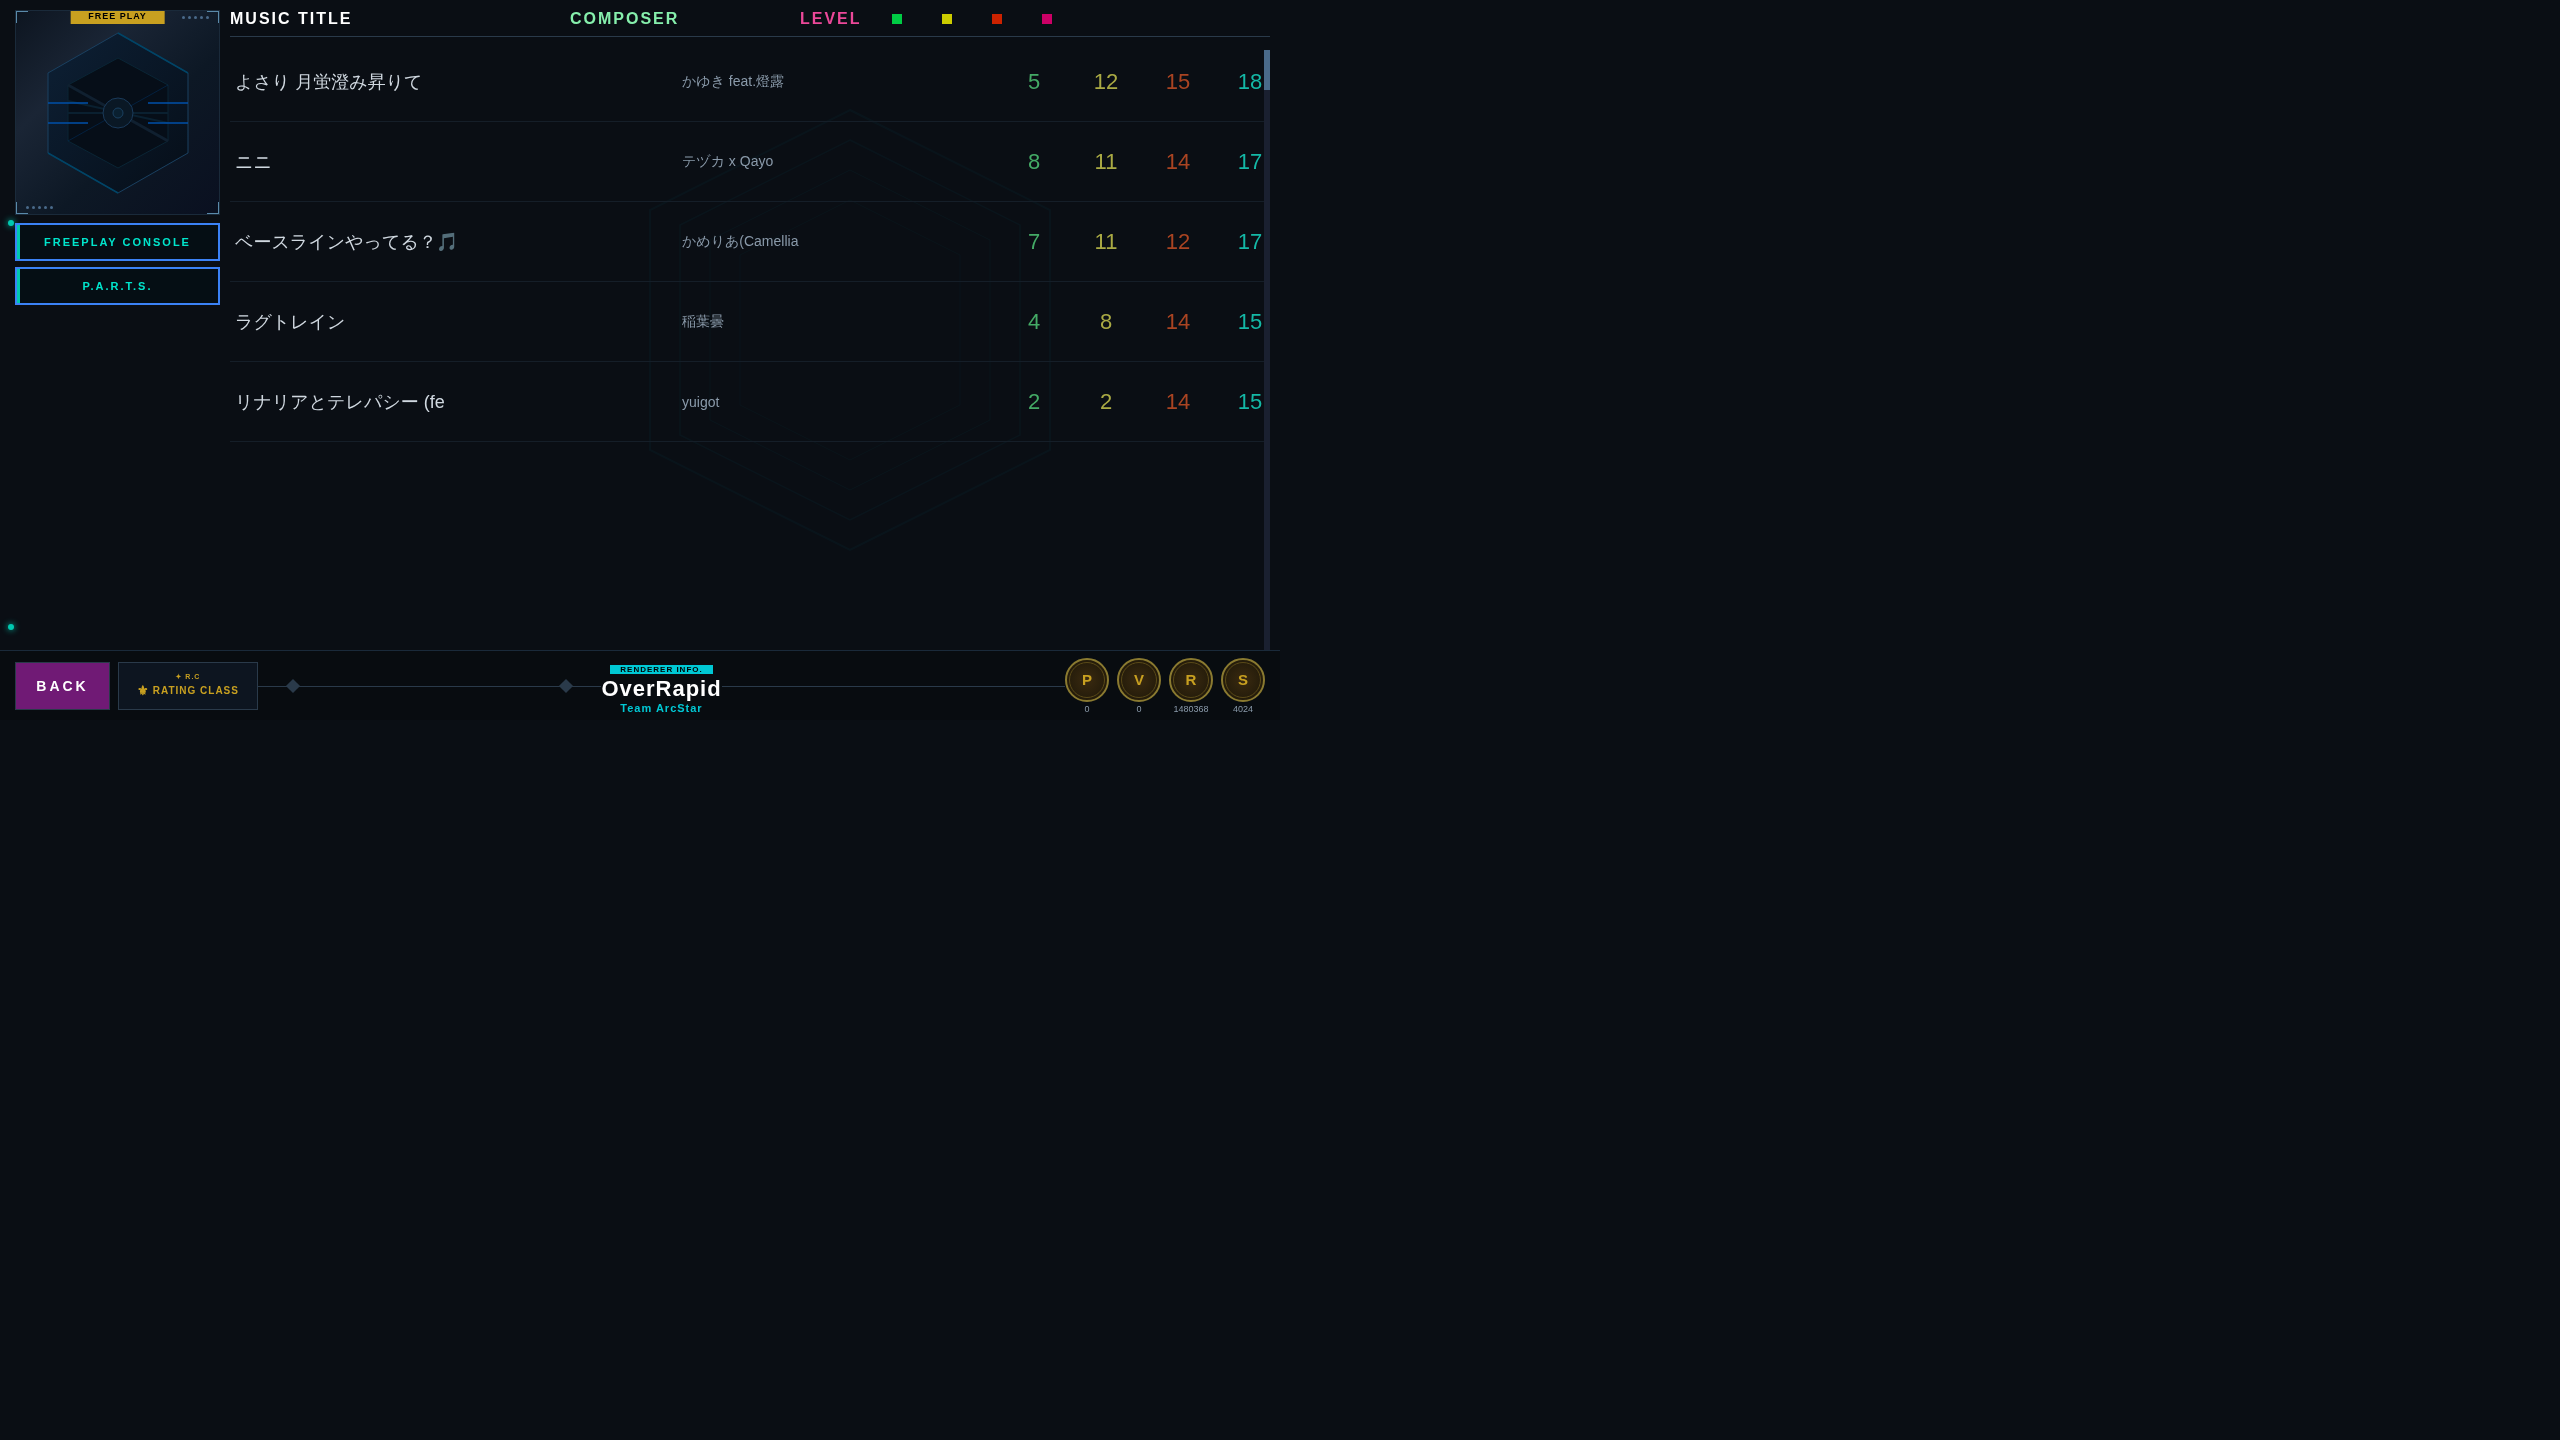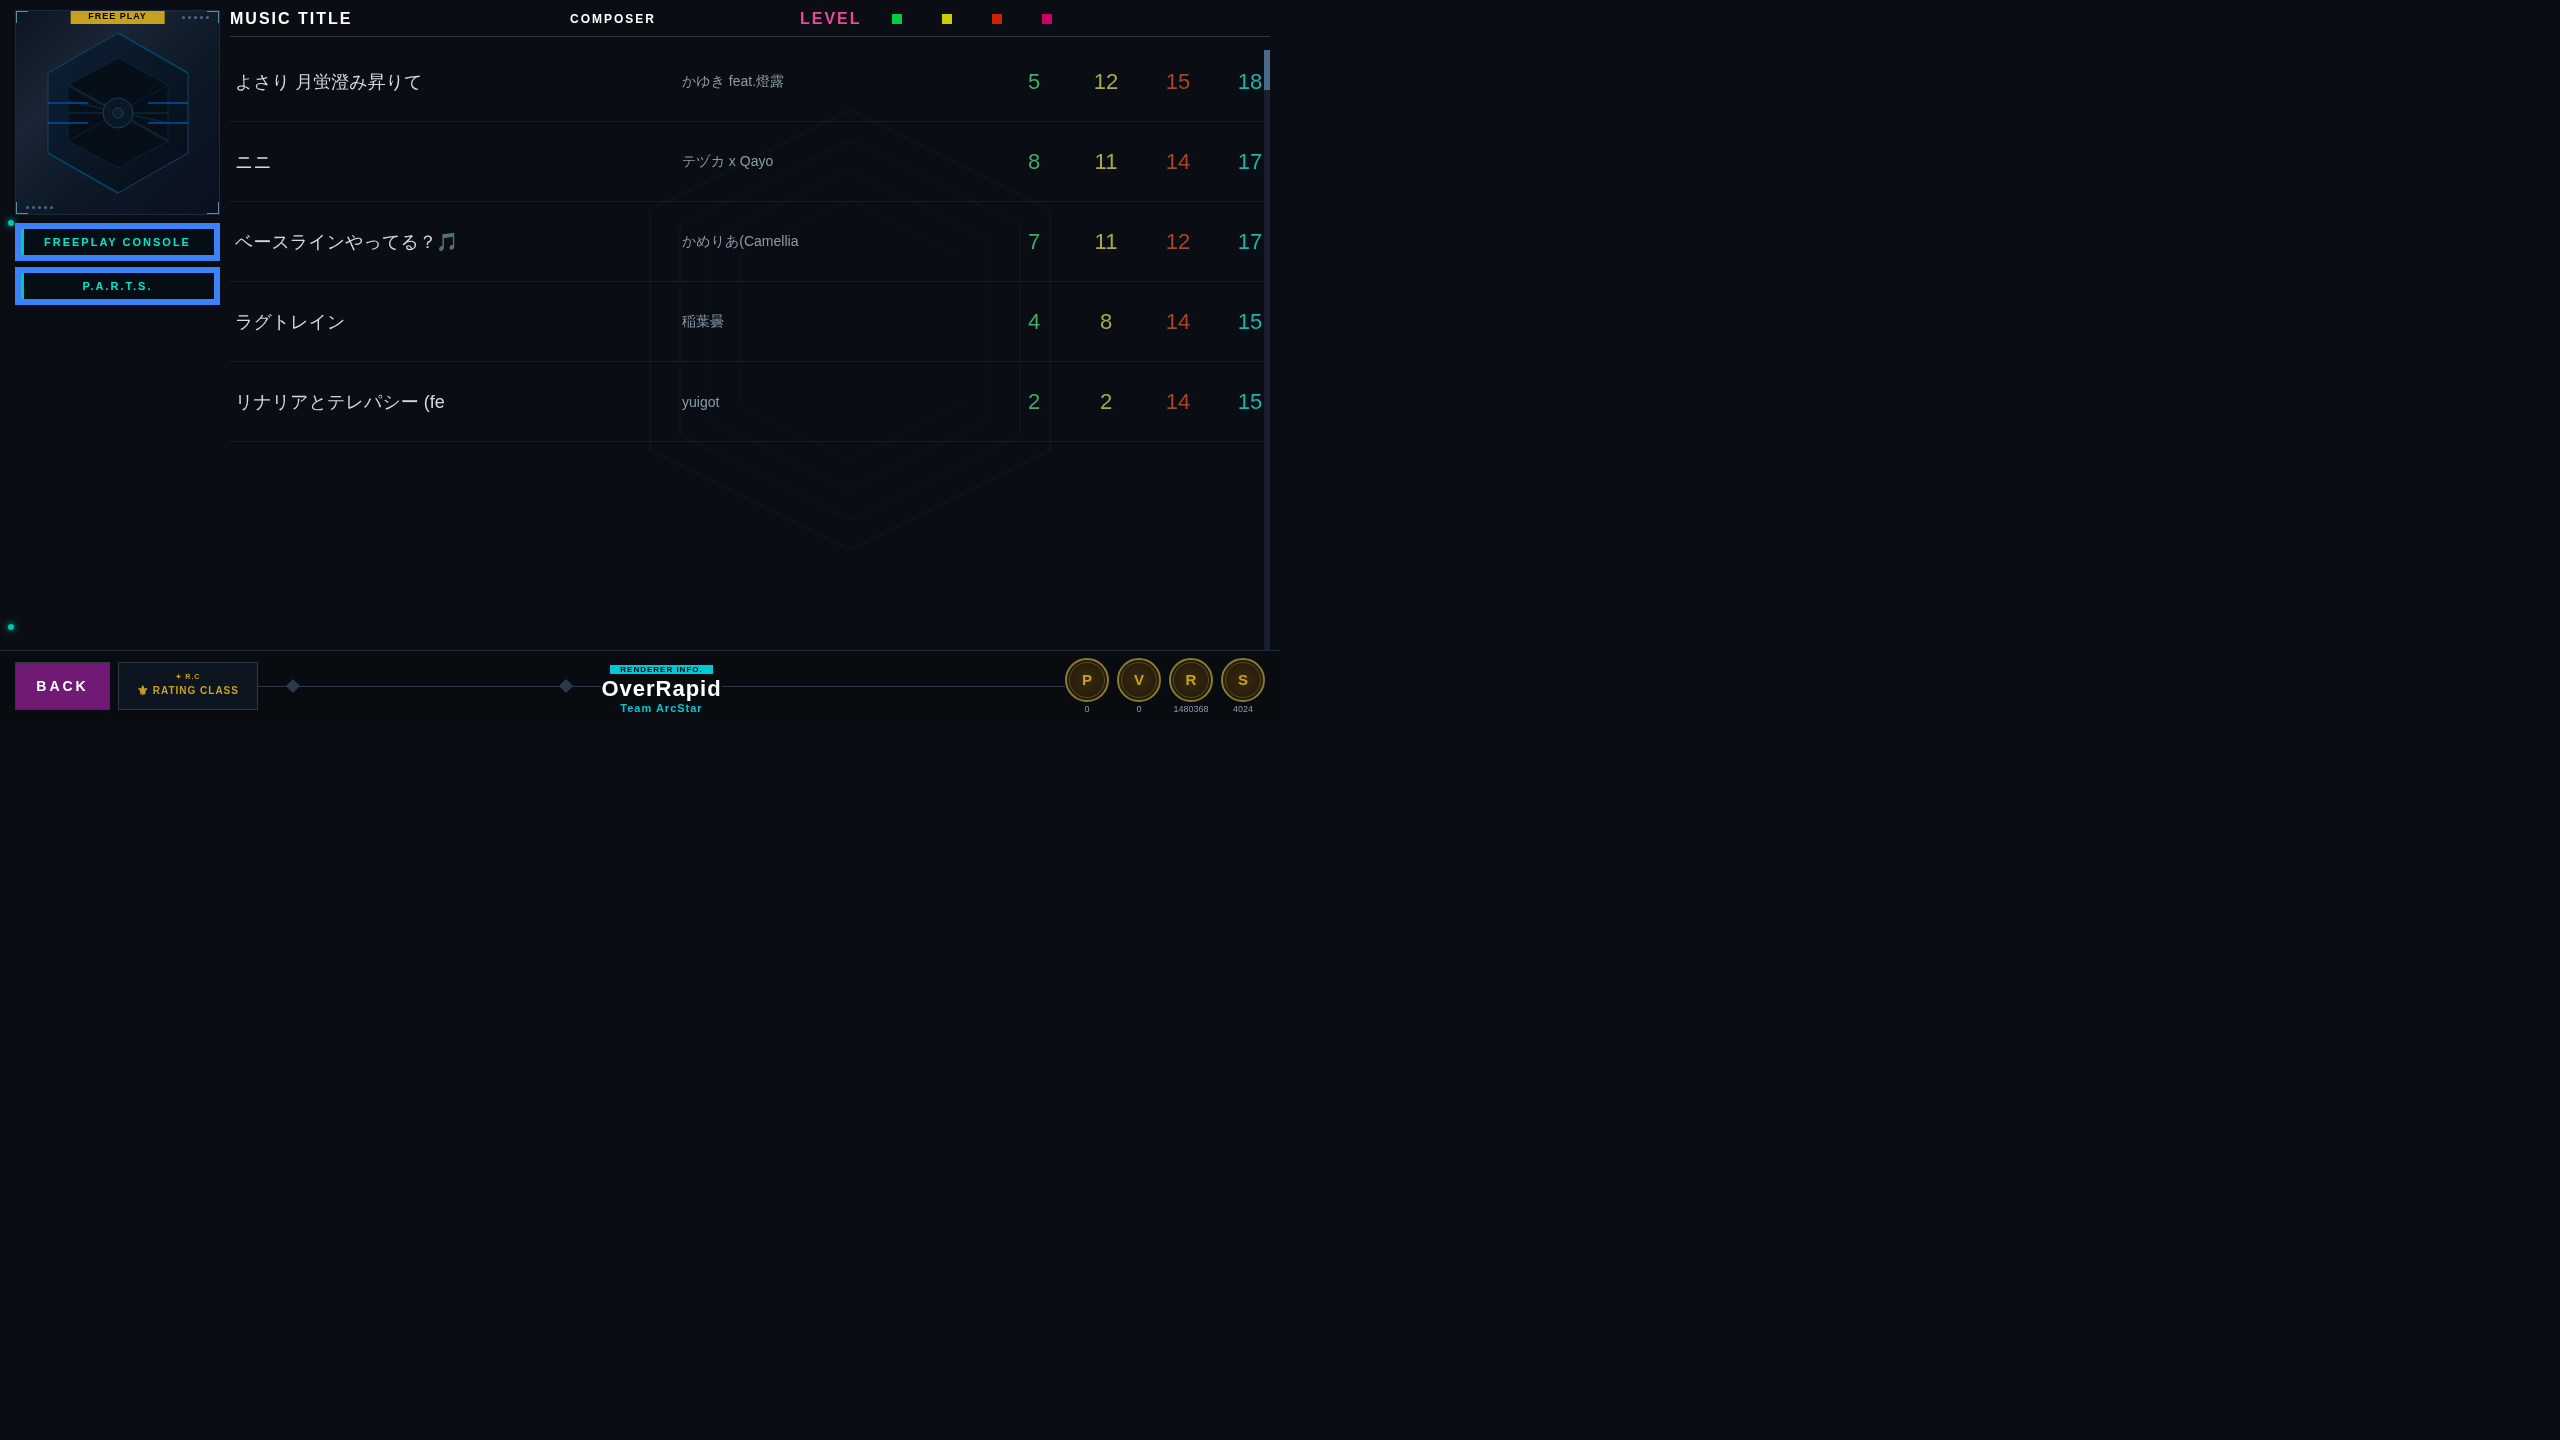--- a/index.html
+++ b/index.html
@@ -100,21 +100,21 @@
       margin-top: 8px;
       display: flex;
       flex-direction: column;
       gap: 6px;
     }
 
     .nav-btn {
       width: 205px;
       height: 38px;
       background: #050e14;
-      border: 6px solid #3b82f6;
+      border: 2px solid #3b82f6;
       color: #00e5cc;
       font-size: 11px;
       font-weight: 900;
       letter-spacing: 2px;
       cursor: pointer;
       display: flex;
       align-items: center;
       justify-content: center;
       text-transform: uppercase;
       position: relative;
@@ -150,24 +150,24 @@
     .col-title {
       width: 340px;
       font-size: 16px;
       font-weight: 900;
       letter-spacing: 2px;
       color: #ffffff;
     }
 
     .col-composer {
       width: 230px;
-      font-size: 12px;
+      font-size: 16px;
       font-weight: 900;
       letter-spacing: 2px;
-      color: #ffffff;
+      color: #86efac;
     }
 
     .col-level {
       display: flex;
       align-items: center;
       gap: 0;
     }
 
     .col-level-header {
       font-size: 16px;

